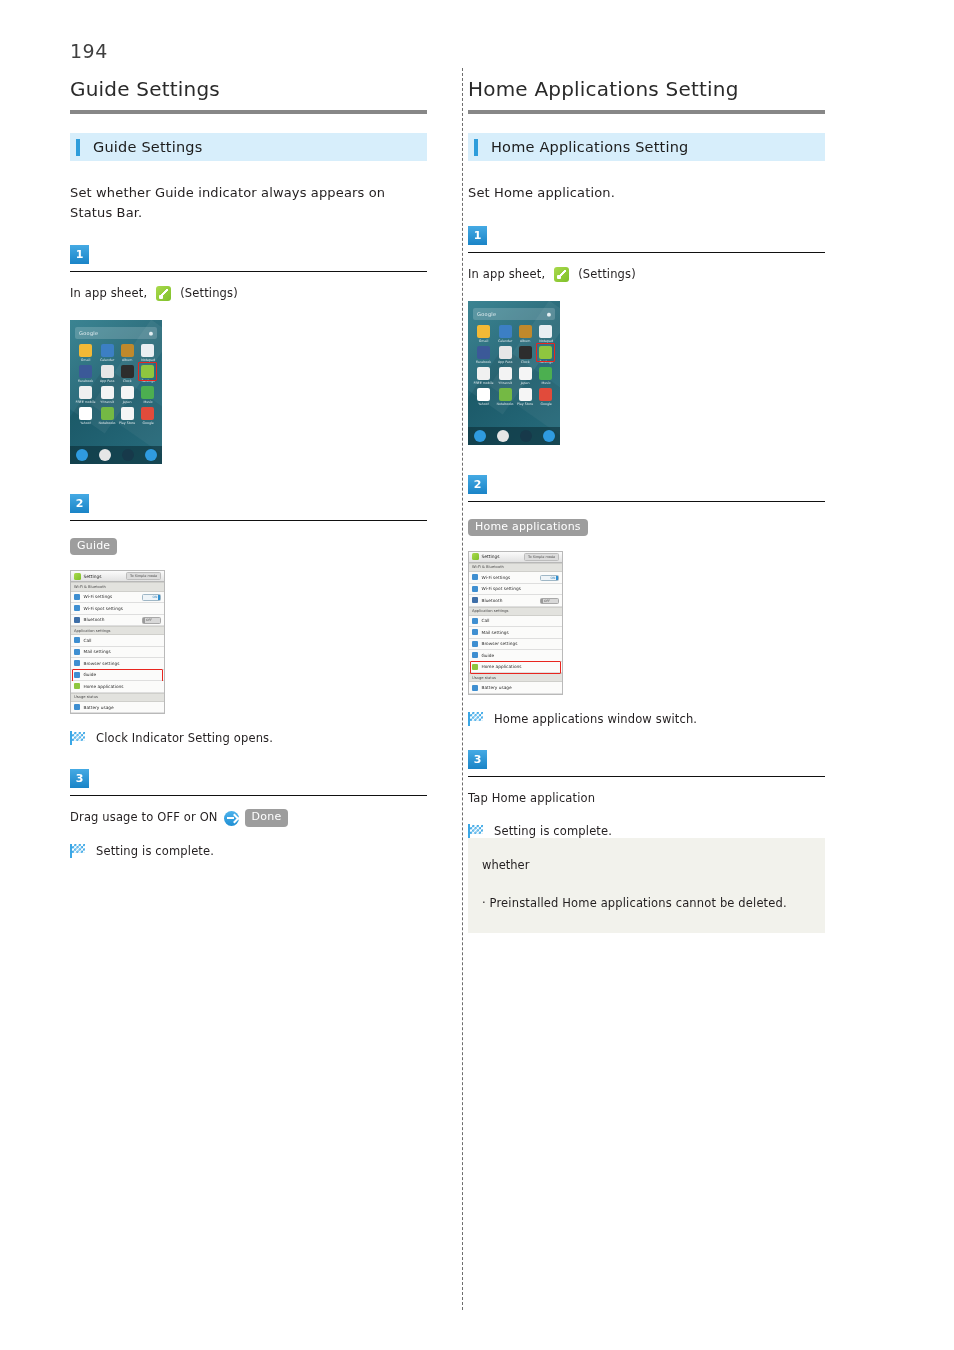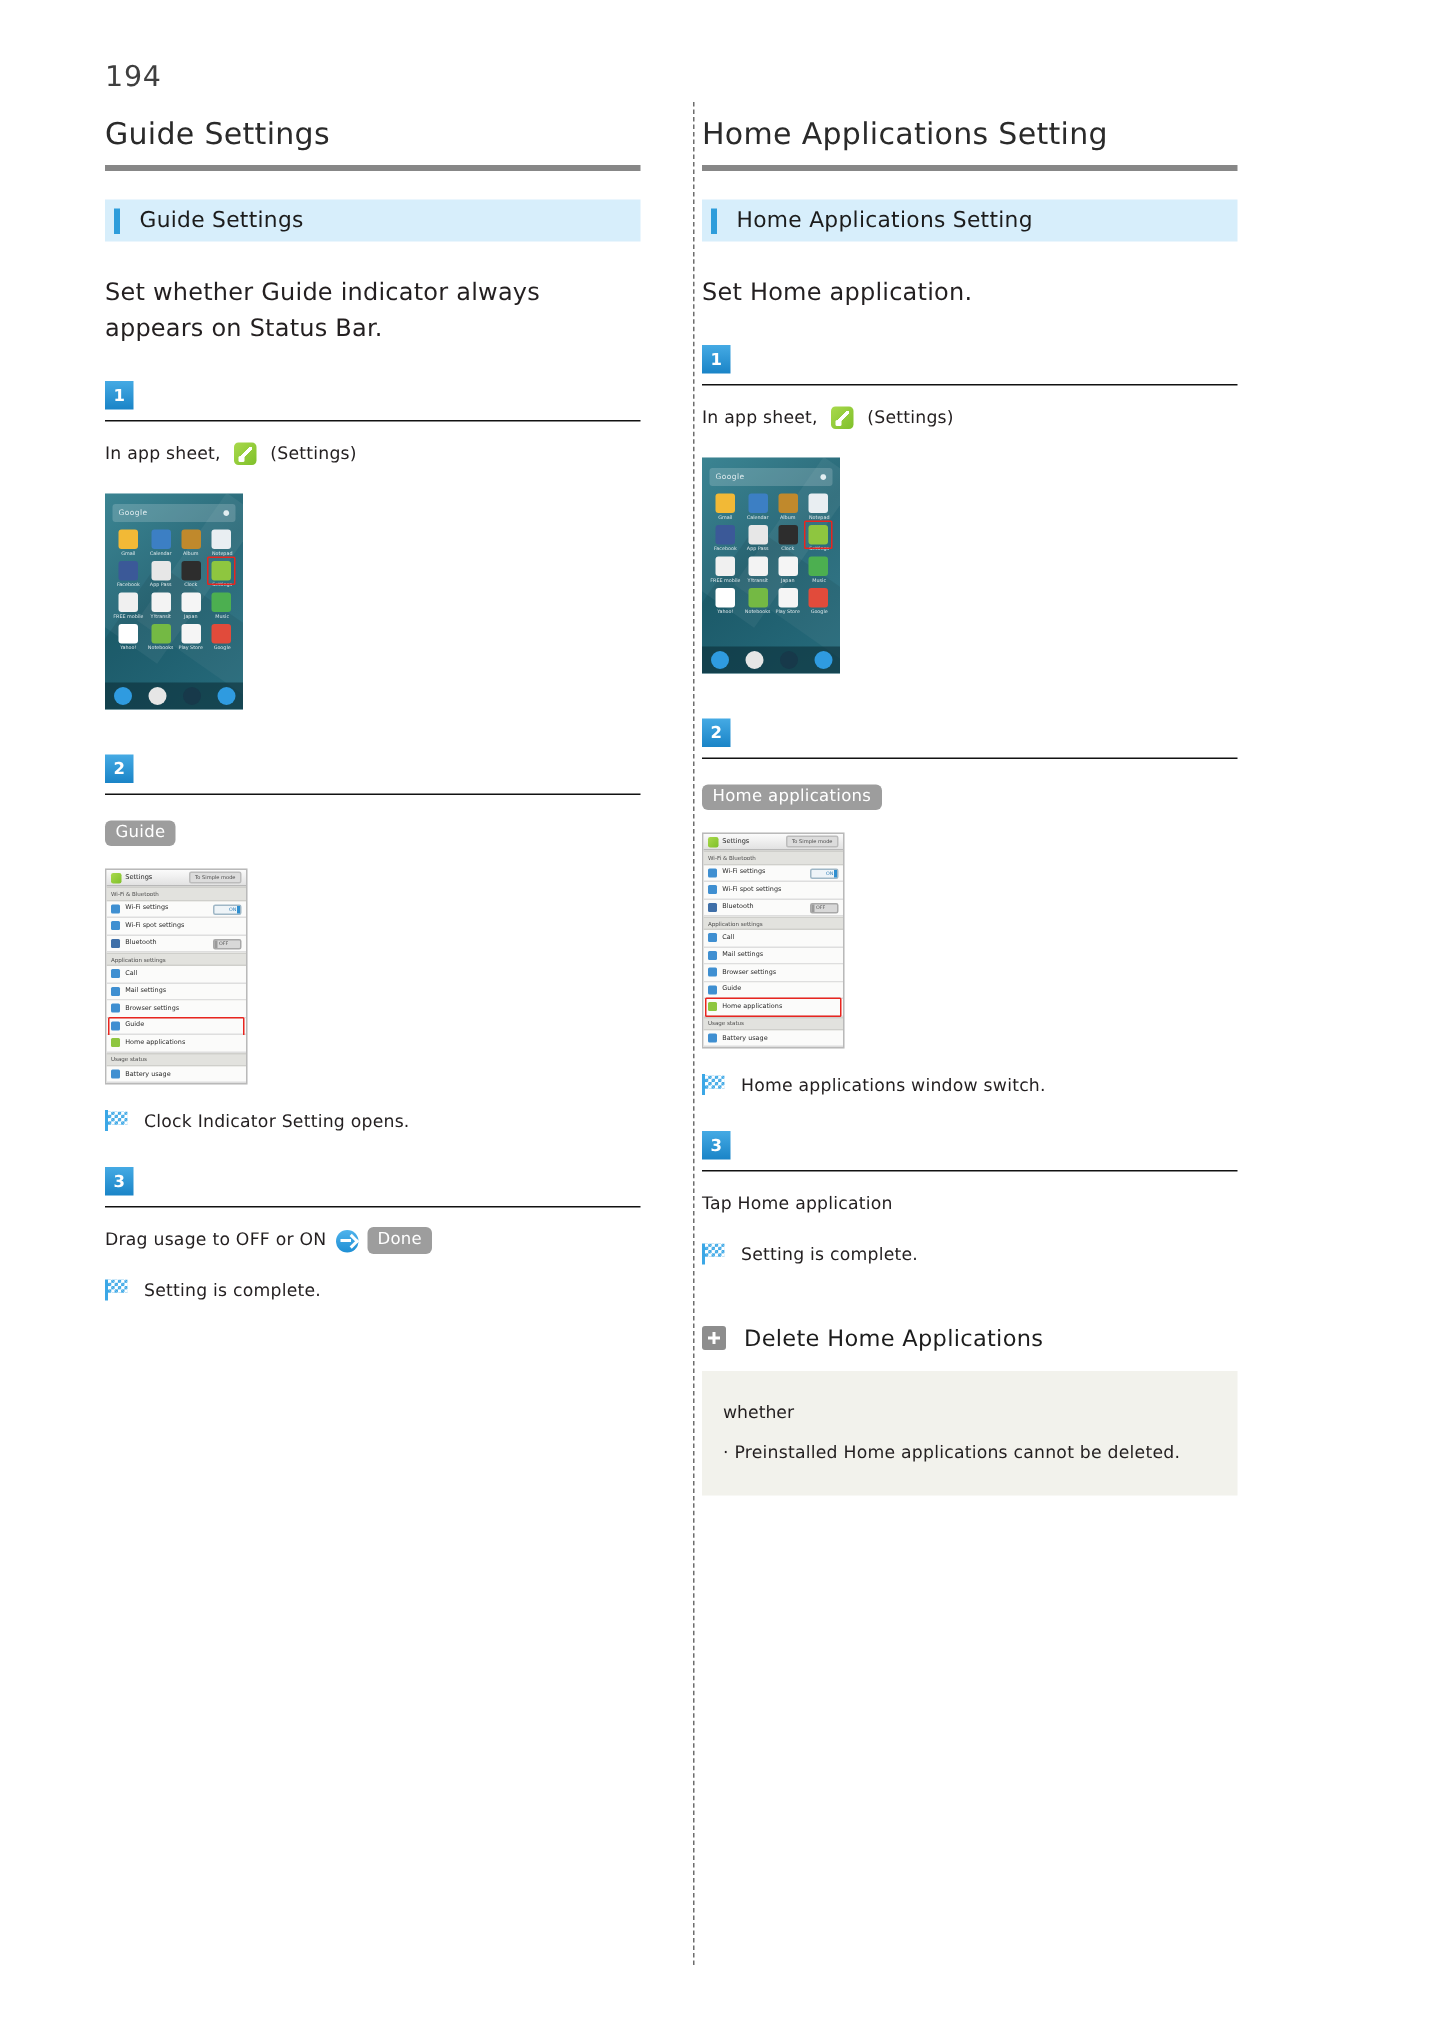--- a/index.html
+++ b/index.html
@@ -51,21 +51,21 @@
   .section-bar .tick {
     width:4px; height:17px; background:#2e9ddb;
     margin-left:6px; margin-right:13px; flex:none;
   }
   .section-bar .label {
     font-size:14.5px; color:#1c1c1c; letter-spacing:.2px;
   }
 
   
   .intro {
-    font-size:16px; color:#231f20; letter-spacing:.15px;
+    font-size:13px; color:#231f20; letter-spacing:.15px;
     margin-bottom:23px; line-height:1.5;
   }
 
   
   .step { margin-bottom:0; }
   .step-badge {
     width:19px; height:19px;
     background:linear-gradient(180deg,#45aae4 0%,#1a84c7 100%);
     color:#fff; font-size:11px; font-weight:bold;
     display:flex; align-items:center; justify-content:center;
@@ -272,21 +272,21 @@
   .tip-box {
     background:#f2f2ec; padding:17px 14px 20px 14px;
   }
   .tip-line {
     font-size:11.5px; color:#231f20; letter-spacing:.15px; line-height:1.75;
     display:flex; align-items:center; flex-wrap:wrap;
   }
   .tip-cont { font-size:11.5px; color:#231f20; line-height:1.75; }
   .tip-note {
     font-size:11.5px; color:#231f20; letter-spacing:.15px;
-    margin-top:9px; line-height:1.5;
+    margin-top:20px; line-height:1.5;
   }
 </style>
 </head>
 <body>
 
 <div class="page-number">194</div>
 
 <div class="divider"></div>
 
 <div class="column col-left">
@@ -682,22 +682,18 @@
     </div>
     <div class="result-line">
       <span class="ico-flag">
           <span class="pole"></span>
           <span class="cloth"></span>
         </span>
       <span>Setting is complete.</span>
     </div>
   </div>
 
-  <div class="tip-head">
-    <span class="ico-plus"></span>
-    <span class="label">Delete Home Applications</span>
-  </div>
   <div class="tip-box">
     <div class="tip-cont">whether</div>
     <div class="tip-note">· Preinstalled Home applications cannot be deleted.</div>
   </div>
 
 </div>
 
 </body></html>

